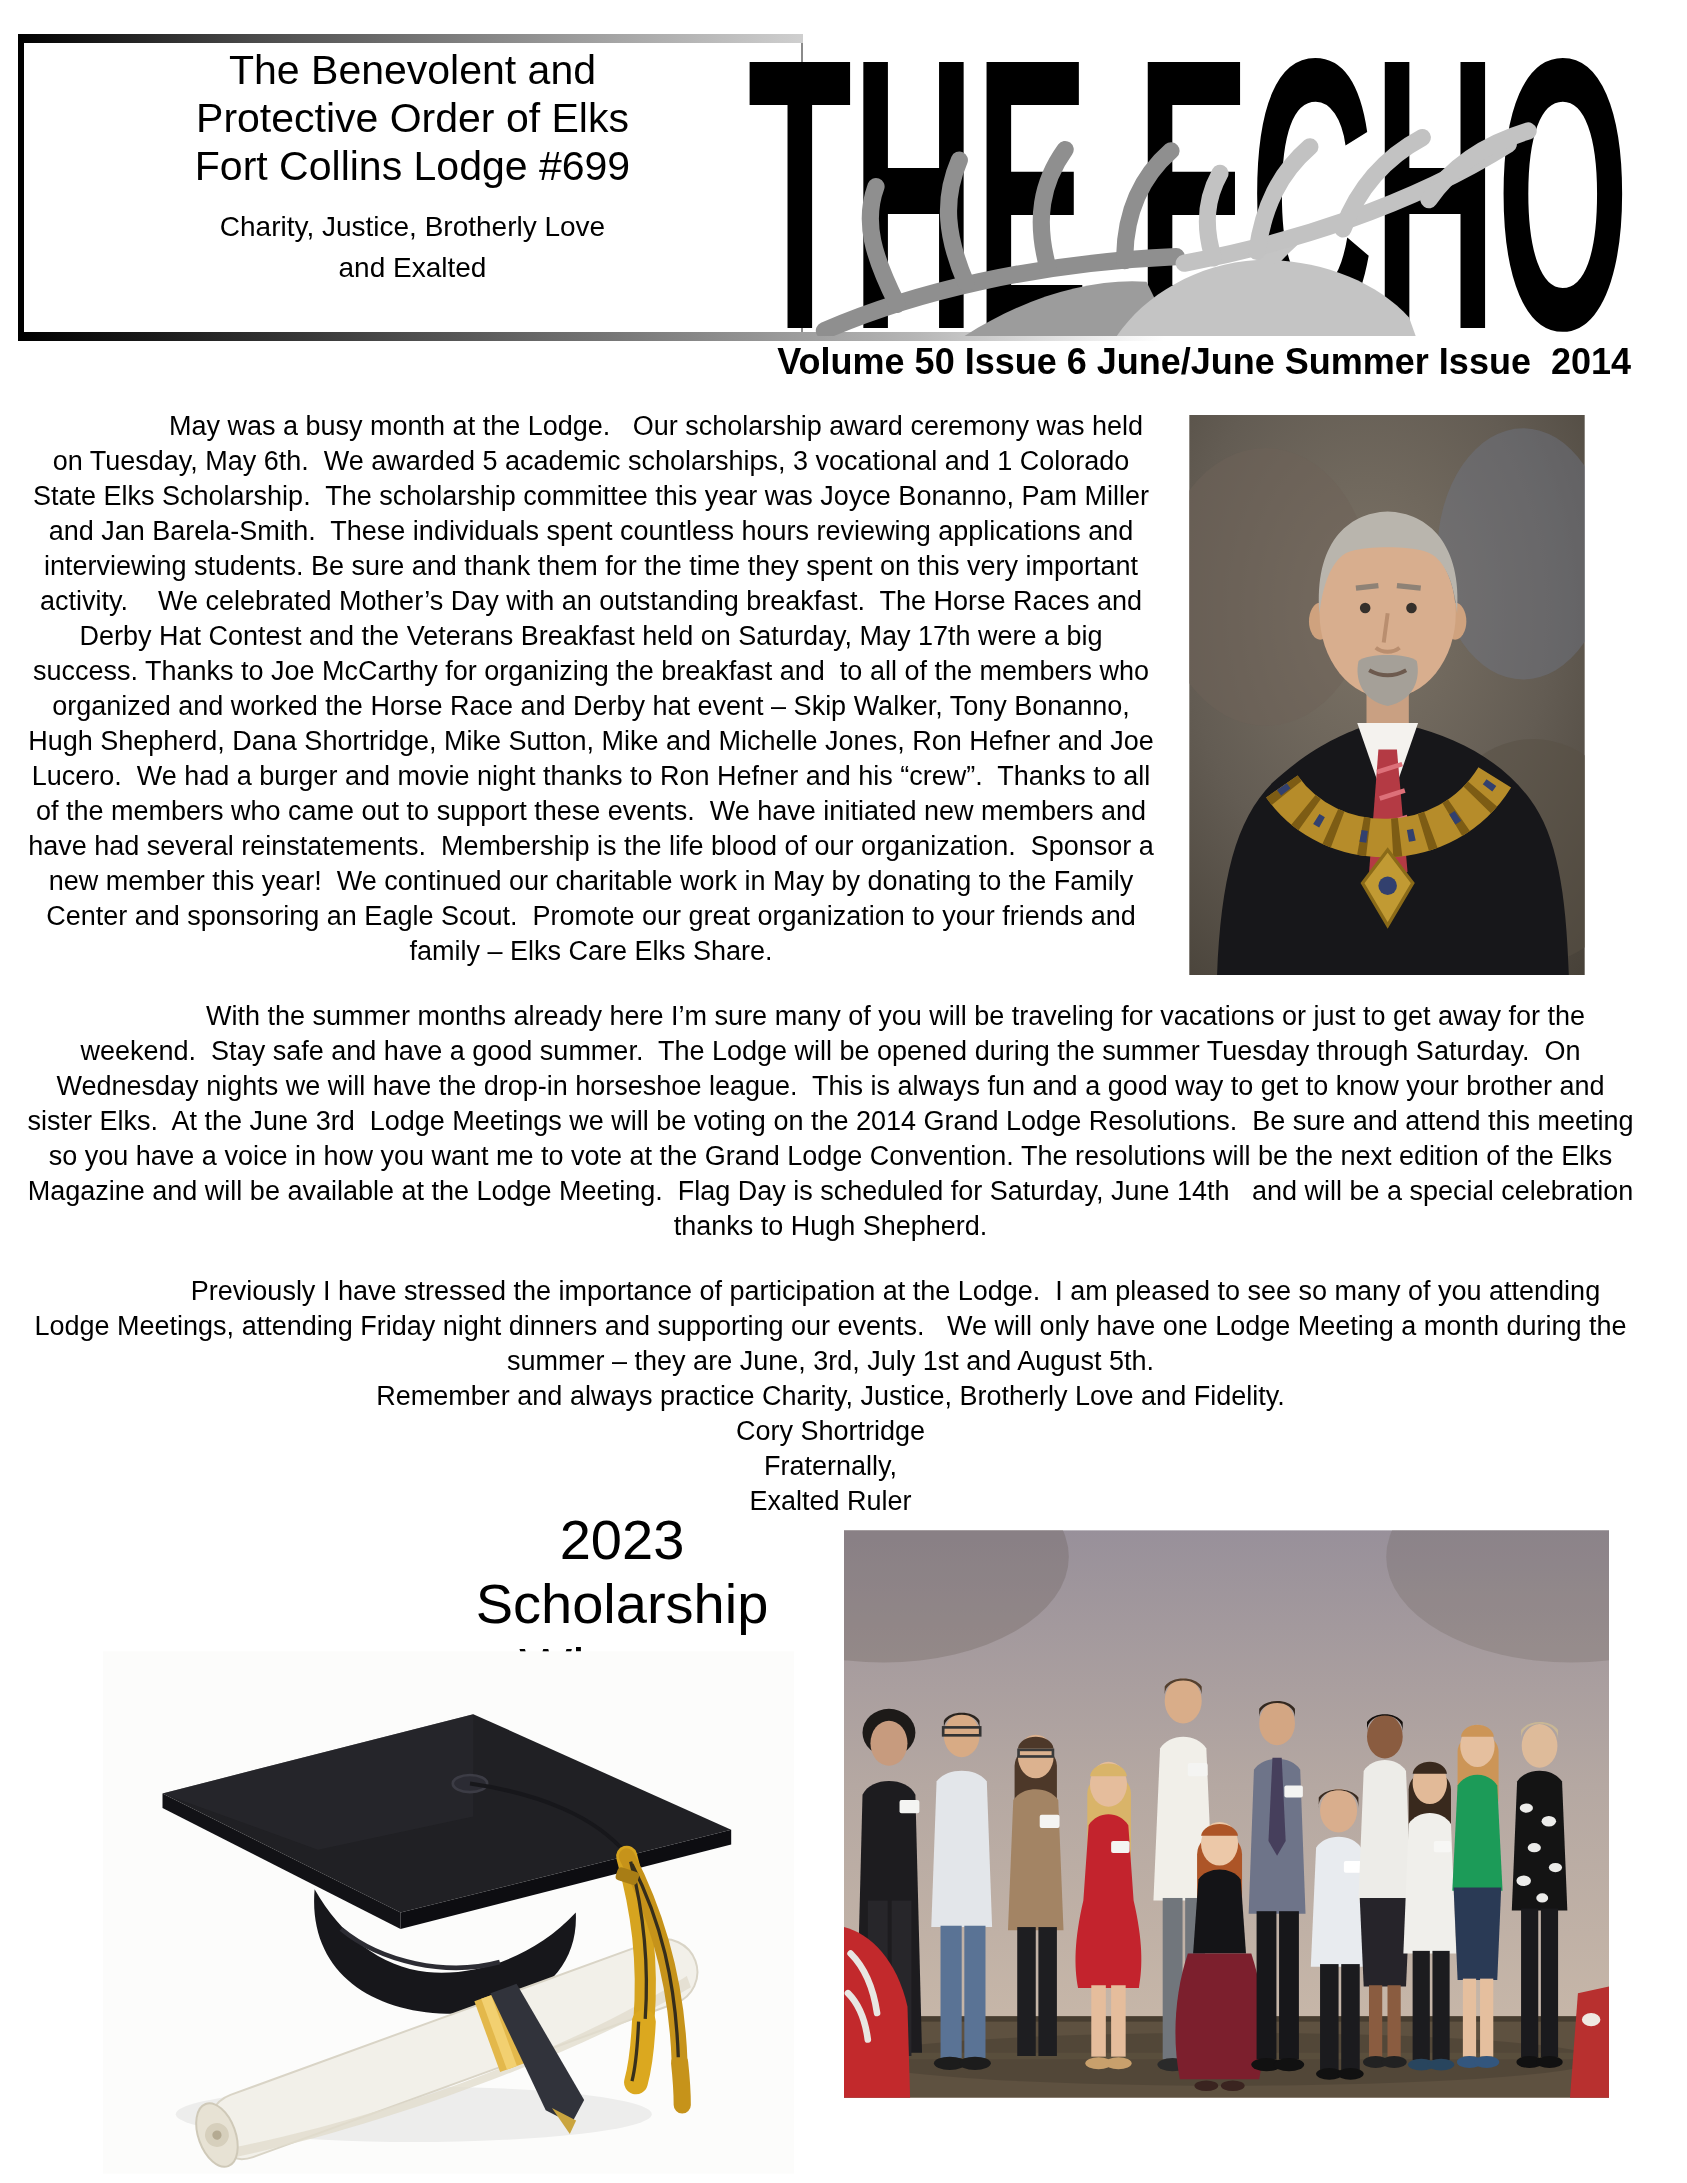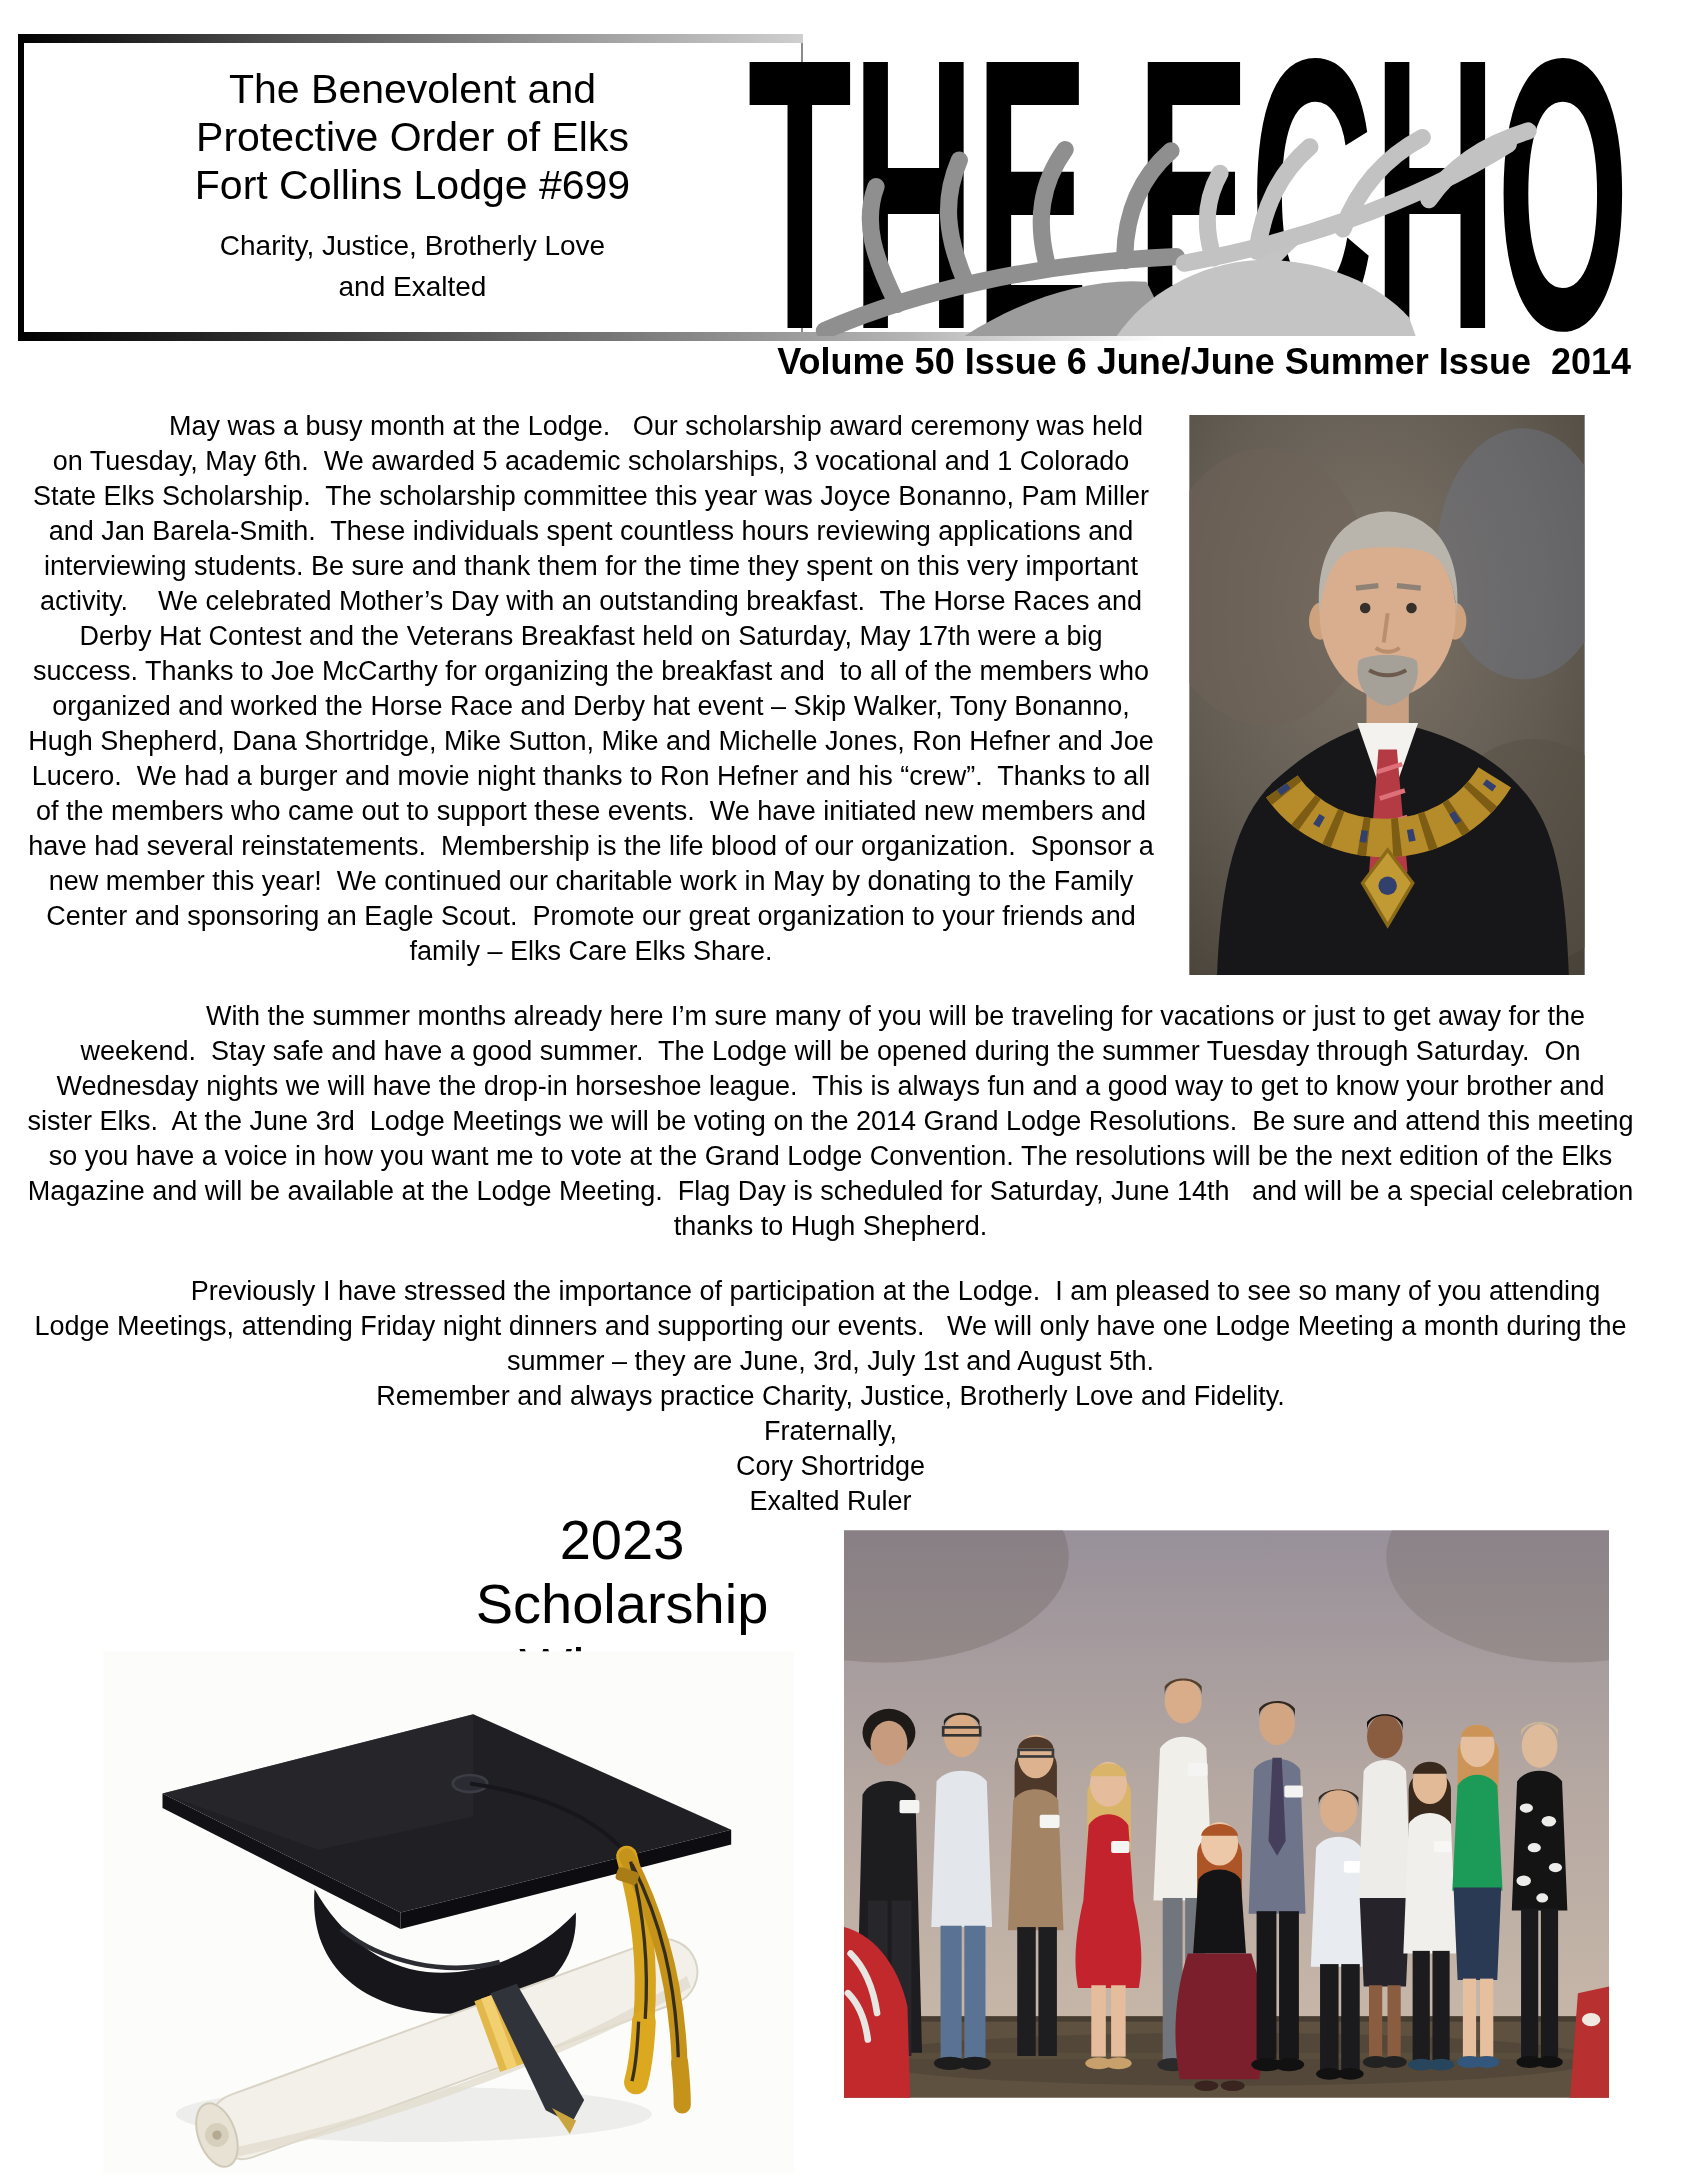--- a/index.html
+++ b/index.html
@@ -6,21 +6,21 @@
   html,body { background:#fff; }
   body { width:1687px; height:2183px; position:relative;
          font-family:"Liberation Sans","DejaVu Sans",sans-serif; color:#000; }
   .abs { position:absolute; }
 
   
   .box-top-bar { left:18px; top:34px; width:785px; height:8.6px;
     background:linear-gradient(to right,#000 0%,#4a4a4a 30%,#9a9a9a 70%,#cfcfcf 100%); }
   .org-box { left:18px; top:43px; width:785px; height:289px; background:#fff;
     border-left:6.6px solid #000; border-right:2px solid #8a8a8a;
-    text-align:center; padding-top:22px; }
+    text-align:center; padding-top:3px; }
   .org-title { font-size:41px; line-height:48px; letter-spacing:0px; }
   .org-motto { font-size:28px; line-height:41px; margin-top:16px; }
   .divider-bar { left:18px; top:332px; width:1147px; height:8.6px;
     background:linear-gradient(to right,#000 0%,#3f3f3f 28%,#7e7e7e 55%,#b5b5b5 78%,#e9e9e9 93%,#fff 100%); }
 
   
   .masthead { left:746px; top:45px; width:885px; height:291px; }
   .masthead svg { display:block; width:100%; height:100%; }
 
   .issue-line { left:748px; top:341px; width:883px; text-align:right;
@@ -131,22 +131,22 @@
     <path d="M 300 658 L 338 708 L 300 772 L 262 708 Z" fill="#c19a33" stroke="#8a6a18" stroke-width="5"></path>
     <circle cx="300" cy="712" r="14" fill="#32406e"></circle>
   </svg>
 </div>
 
 <div class="abs article">
   <p class="para p1">May was a busy month at the Lodge.   Our scholarship award ceremony was held on Tuesday, May 6th.  We awarded 5 academic scholarships, 3 vocational and 1 Colorado State Elks Scholarship.  The scholarship committee this year was Joyce Bonanno, Pam Miller and Jan Barela-Smith.  These individuals spent countless hours reviewing applications and interviewing students. Be sure and thank them for the time they spent on this very important activity.    We celebrated Mother’s Day with an outstanding breakfast.  The Horse Races and Derby Hat Contest and the Veterans Breakfast held on Saturday, May 17th were a big success. Thanks to Joe McCarthy for organizing the breakfast and  to all of the members who organized and worked the Horse Race and Derby hat event – Skip Walker, Tony Bonanno, Hugh Shepherd, Dana Shortridge, Mike Sutton, Mike and Michelle Jones, Ron Hefner and Joe Lucero.  We had a burger and movie night thanks to Ron Hefner and his “crew”.  Thanks to all of the members who came out to support these events.  We have initiated new members and have had several reinstatements.  Membership is the life blood of our organization.  Sponsor a new member this year!  We continued our charitable work in May by donating to the Family Center and sponsoring an Eagle Scout.  Promote our great organization to your friends and family – Elks Care Elks Share.</p>
   <p class="para gap">With the summer months already here I’m sure many of you will be traveling for vacations or just to get away for the weekend.  Stay safe and have a good summer.  The Lodge will be opened during the summer Tuesday through Saturday.  On Wednesday nights we will have the drop-in horseshoe league.  This is always fun and a good way to get to know your brother and sister Elks.  At the June 3rd  Lodge Meetings we will be voting on the 2014 Grand Lodge Resolutions.  Be sure and attend this meeting so you have a voice in how you want me to vote at the Grand Lodge Convention. The resolutions will be the next edition of the Elks Magazine and will be available at the Lodge Meeting.  Flag Day is scheduled for Saturday, June 14th   and will be a special celebration thanks to Hugh Shepherd.</p>
   <p class="para gap">Previously I have stressed the importance of participation at the Lodge.  I am pleased to see so many of you attending Lodge Meetings, attending Friday night dinners and supporting our events.   We will only have one Lodge Meeting a month during the summer – they are June, 3rd, July 1st and August 5th.</p>
   <p class="plain">Remember and always practice Charity, Justice, Brotherly Love and Fidelity.</p>
+  <p class="plain">Cory Shortridge</p>
   <p class="plain">Fraternally,</p>
-  <p class="plain">Cory Shortridge</p>
   <p class="plain">Exalted Ruler</p>
 </div>
 
 <div class="abs sch-heading">
   <div>2023</div>
   <div>Scholarship</div>
   <div>Winners</div>
 </div>
 
 <div class="abs cap-photo">

